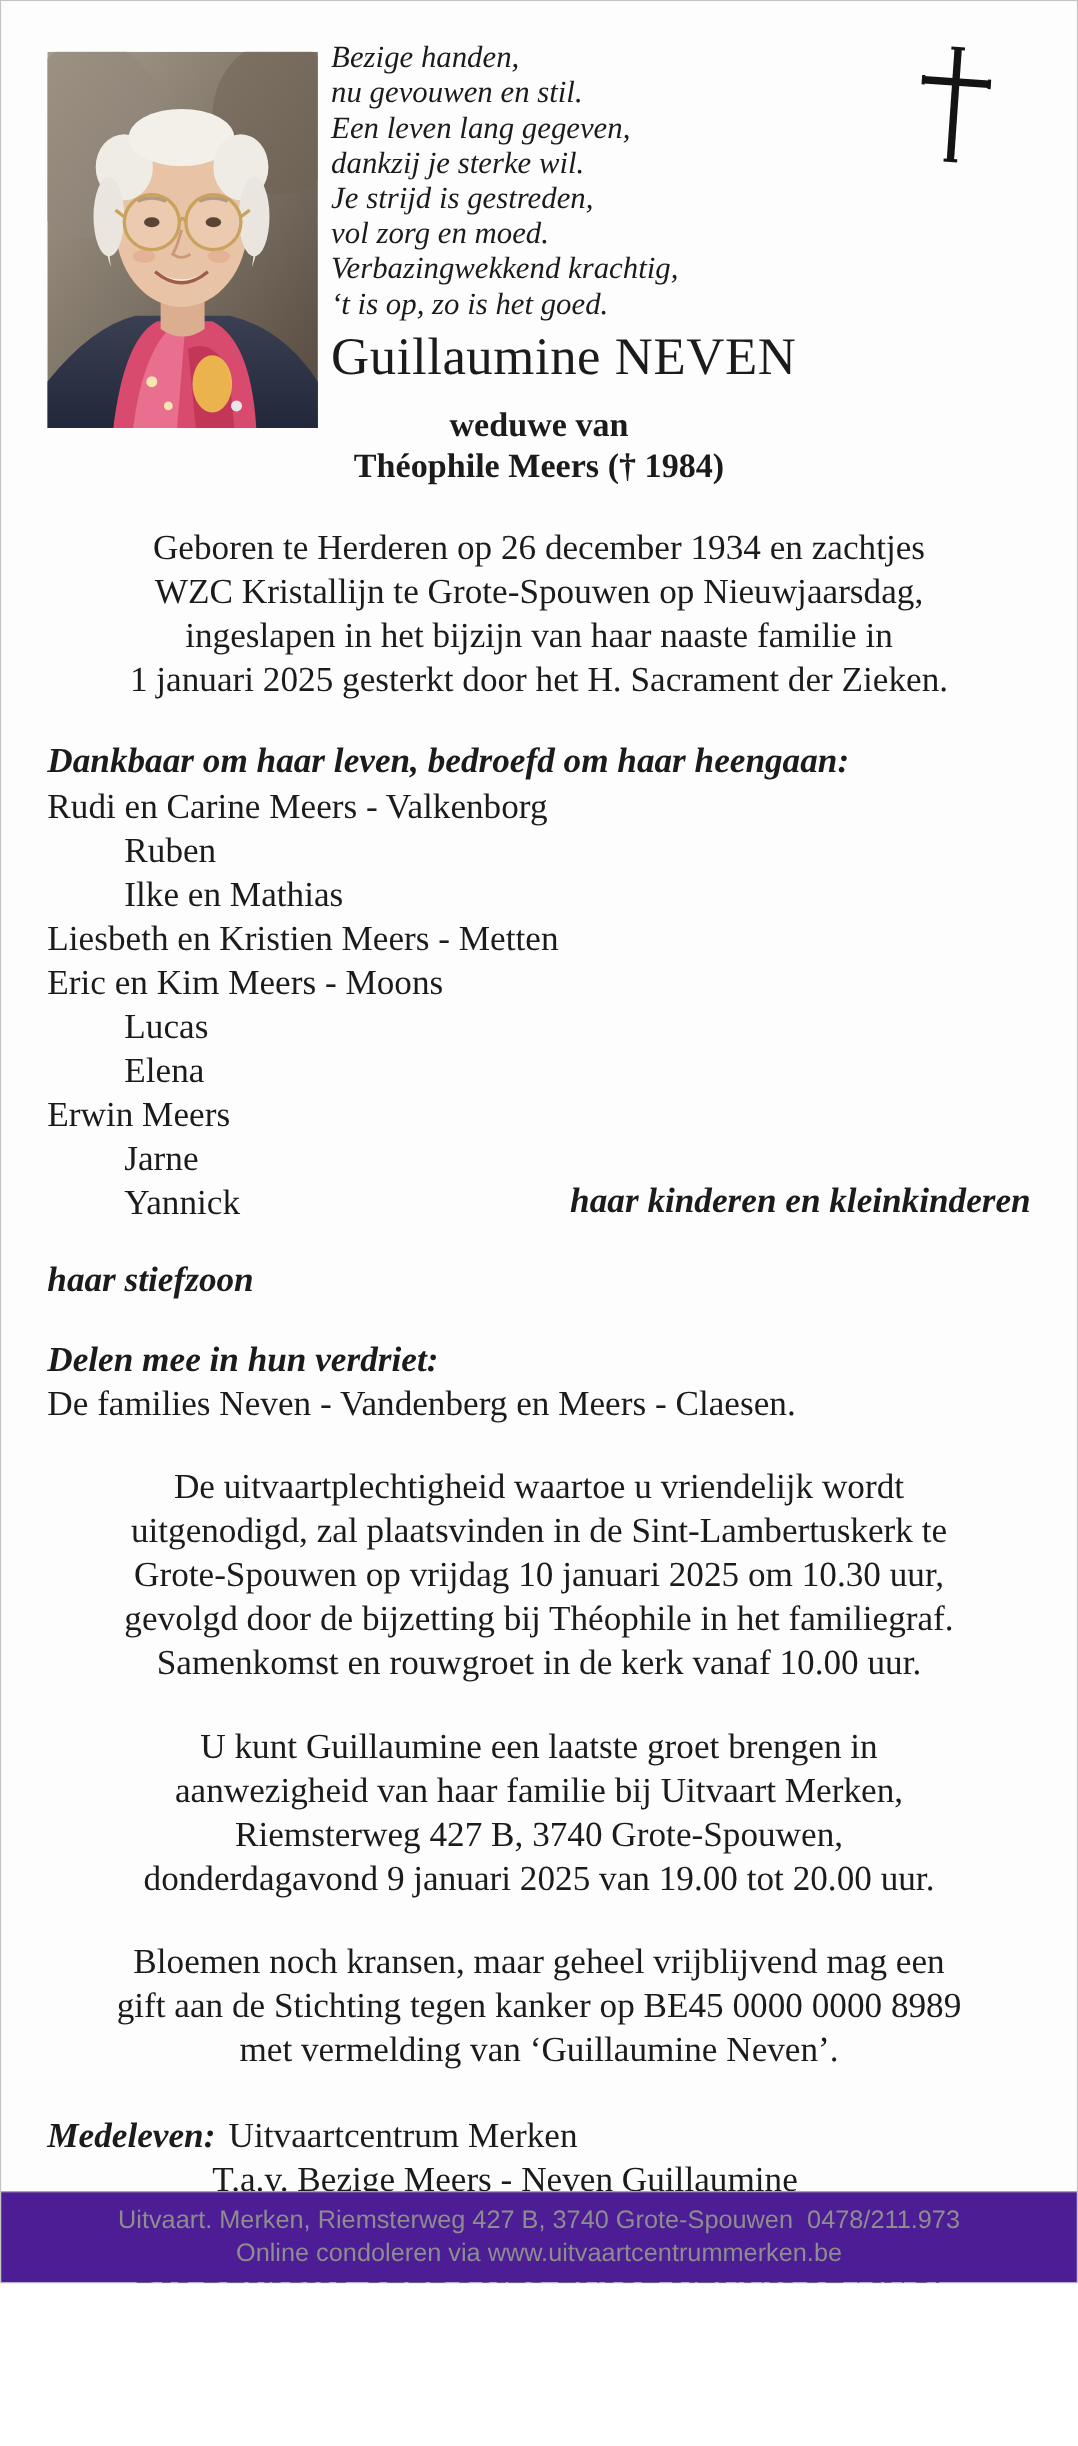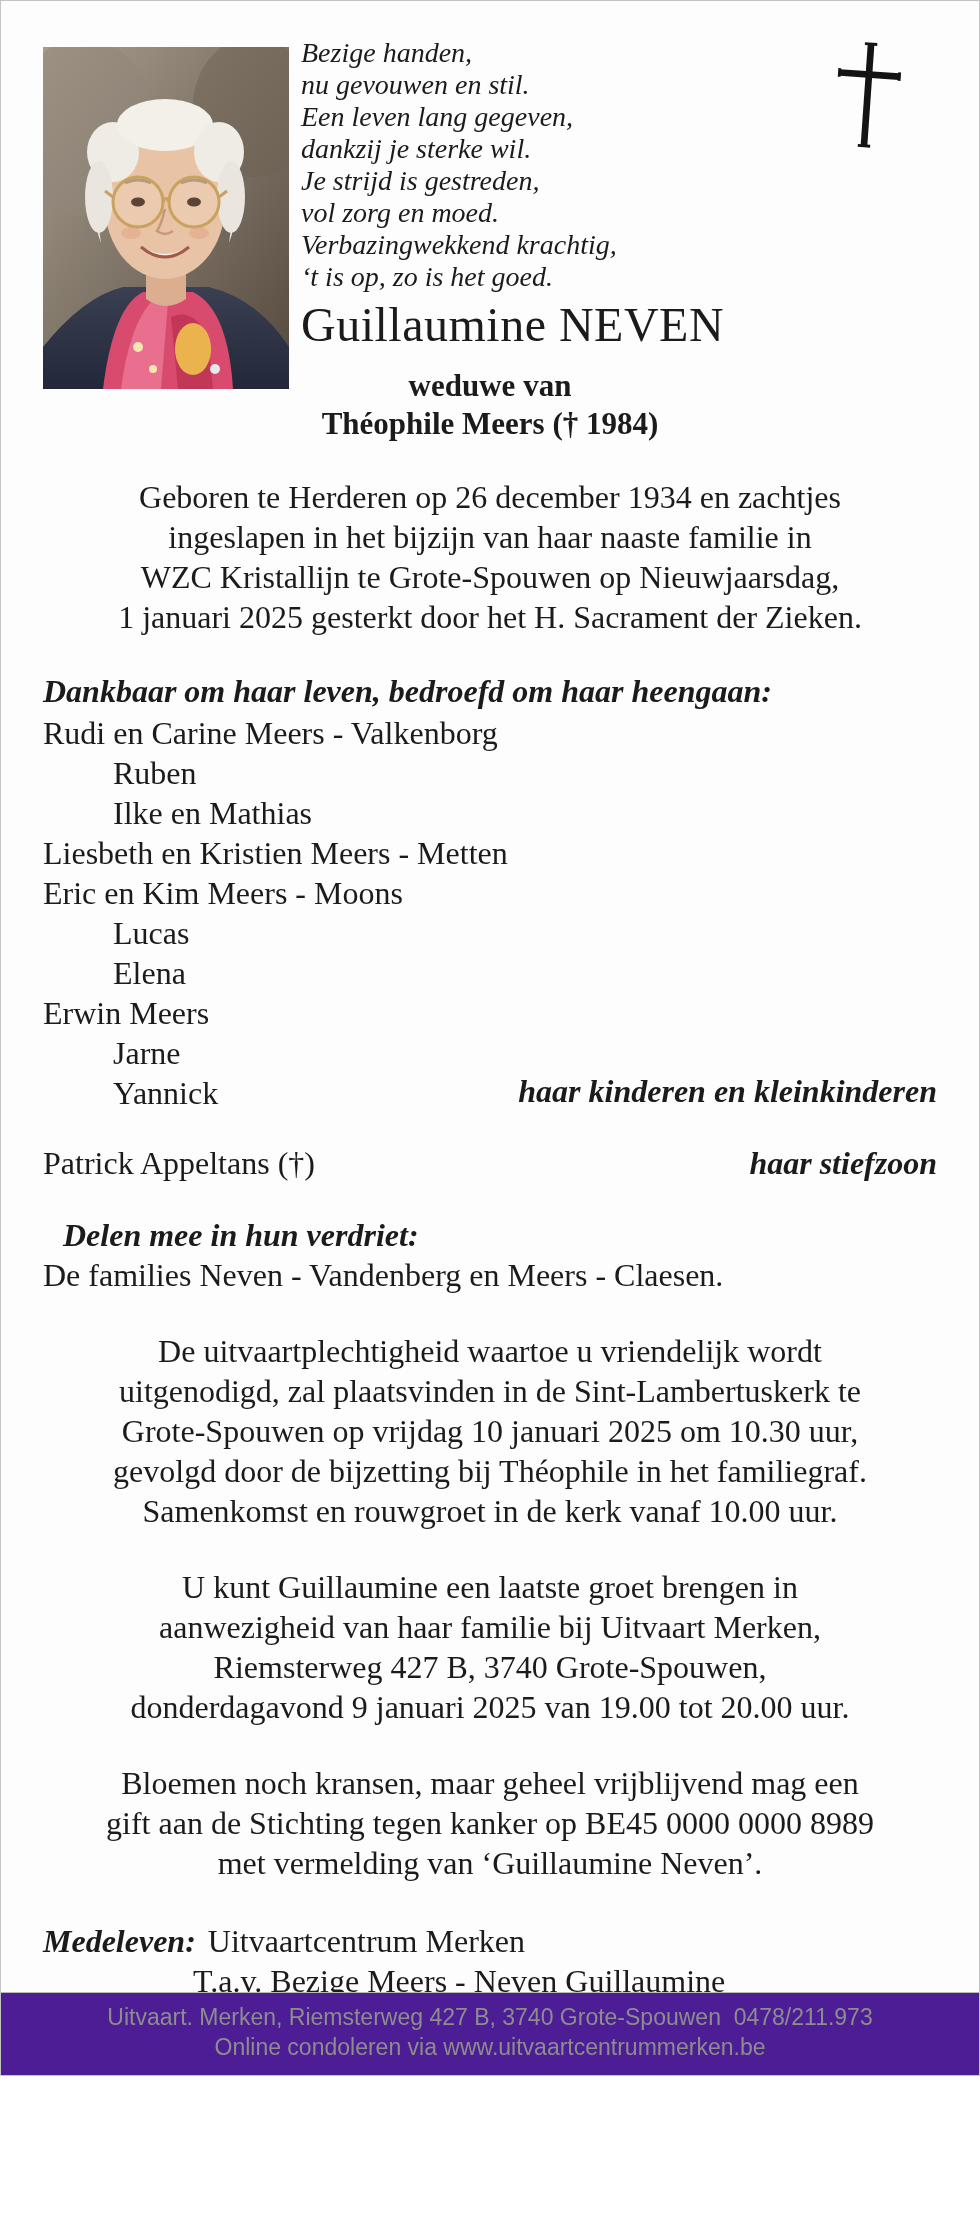--- a/index.html
+++ b/index.html
@@ -32,21 +32,21 @@
   .b { font-weight: normal; }
 
   .family-heading { margin-top: 34px; font-weight: bold; font-style: italic; font-size: 32px; line-height: 40px; }
   .family-wrap { position: relative; margin-top: 2px; font-size: 32px; line-height: 40px; }
   .fam-line.ind1 { padding-left: 70px; }
   .children-label { position: absolute; right: 0; bottom: 2px; font-weight: bold; font-style: italic; }
 
   .stepson-row { display: flex; justify-content: space-between; margin-top: 30px; font-size: 32px; line-height: 40px; }
   .stepson-label { font-weight: bold; font-style: italic; }
 
-  .condolence-heading { margin-top: 32px; font-weight: bold; font-style: italic; font-size: 32px; line-height: 40px; margin-left: 20px; }
+  .condolence-heading { margin-top: 32px; font-weight: bold; font-style: italic; font-size: 32px; line-height: 40px; }
   .condolence-text { font-size: 32px; line-height: 40px; }
 
   .service, .visitation, .flowers { margin-top: 36px; }
 
   .sympathy { margin-top: 38px; font-size: 32px; line-height: 40px; }
   .sympathy .label { font-weight: bold; font-style: italic; margin-right: 12px; text-align: center; }
   .sym2 { padding-left: 150px; }
 
   .notice { margin-top: 44px; text-align: center; font-size: 31px; line-height: 40px; letter-spacing: 0.5px; }
 
@@ -145,43 +145,42 @@
     <div class="deceased-name">Guillaumine NEVEN</div>
 
     <div class="widow-block">
       <div>weduwe van</div>
       <div>Théophile Meers († 1984)</div>
     </div>
   </div>
 
   <div class="center-par announce">
       <div class="tline"><span>Geboren te Herderen op 26 december 1934 en zachtjes</span></div>
+      <div class="tline"><span>WZC Kristallijn te Grote-Spouwen op Nieuwjaarsdag,</span></div>
       <div class="tline"><span>ingeslapen in het bijzijn van haar naaste familie in</span></div>
-      <div class="tline"><span>WZC Kristallijn te Grote-Spouwen op Nieuwjaarsdag,</span></div>
       <div class="tline"><span>1 januari 2025 gesterkt door het H. Sacrament der Zieken.</span></div>
     </div>
 
   <div class="family-heading">Dankbaar om haar leven, bedroefd om haar heengaan:</div>
 
   <div class="family-wrap">
     <span class="children-label">haar kinderen en kleinkinderen</span>
   <div class="fam-line">Rudi en Carine Meers - Valkenborg</div>
       <div class="fam-line ind1">Ruben</div>
       <div class="fam-line ind1">Ilke en Mathias</div>
       <div class="fam-line">Liesbeth en Kristien Meers - Metten</div>
       <div class="fam-line">Eric en Kim Meers - Moons</div>
       <div class="fam-line ind1">Lucas</div>
       <div class="fam-line ind1">Elena</div>
       <div class="fam-line">Erwin Meers</div>
       <div class="fam-line ind1">Jarne</div>
       <div class="fam-line ind1">Yannick</div>
     </div>
 
   <div class="stepson-row">
-    <span>Patrick Appeltans (†)</span>
     <span class="stepson-label">haar stiefzoon</span>
   </div>
 
   <div class="condolence-heading">Delen mee in hun verdriet:</div>
   <div class="condolence-text">De families Neven - Vandenberg en Meers - Claesen.</div>
 
   <div class="center-par service">
       <div class="tline"><span>De uitvaartplechtigheid waartoe u vriendelijk wordt</span></div>
       <div class="tline"><span>uitgenodigd, zal plaatsvinden in de </span><span class="b">Sint-Lambertuskerk te</span></div>
       <div class="tline"><span class="b">Grote-Spouwen op vrijdag 10 januari 2025 om 10.30 uur,</span></div>

